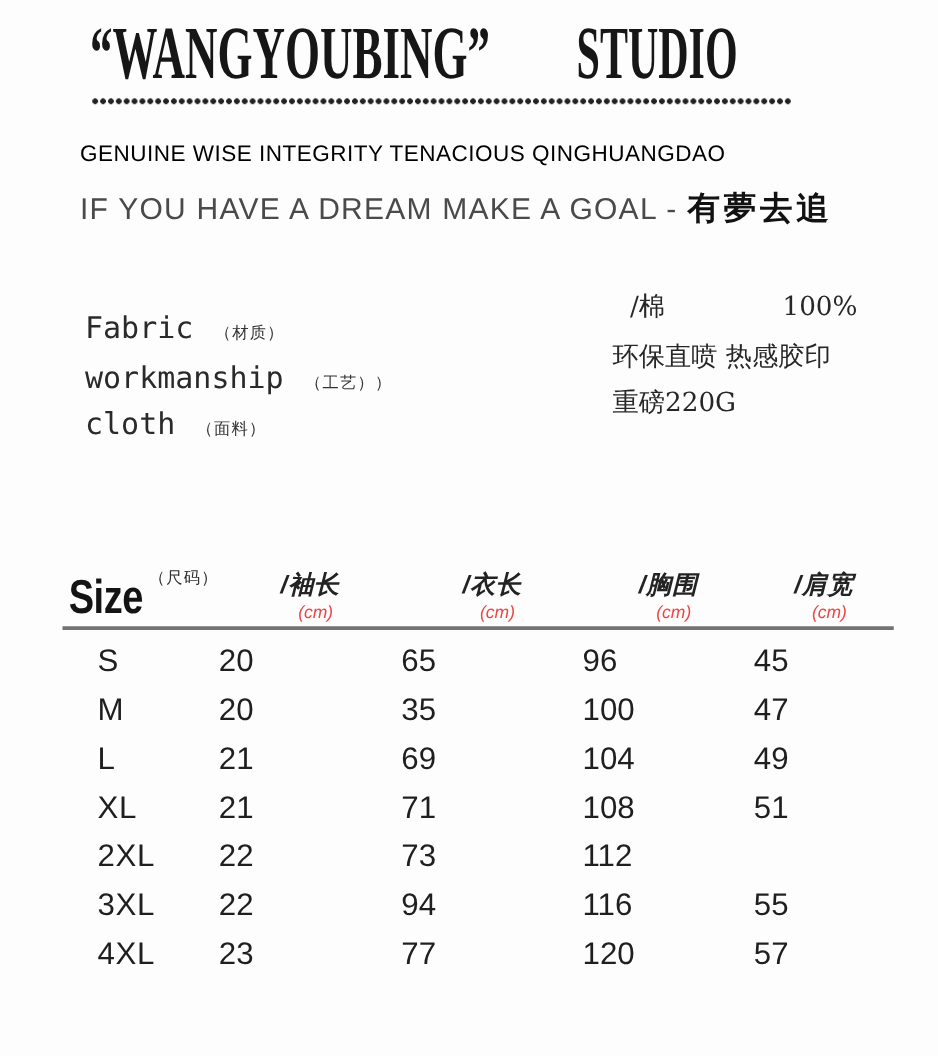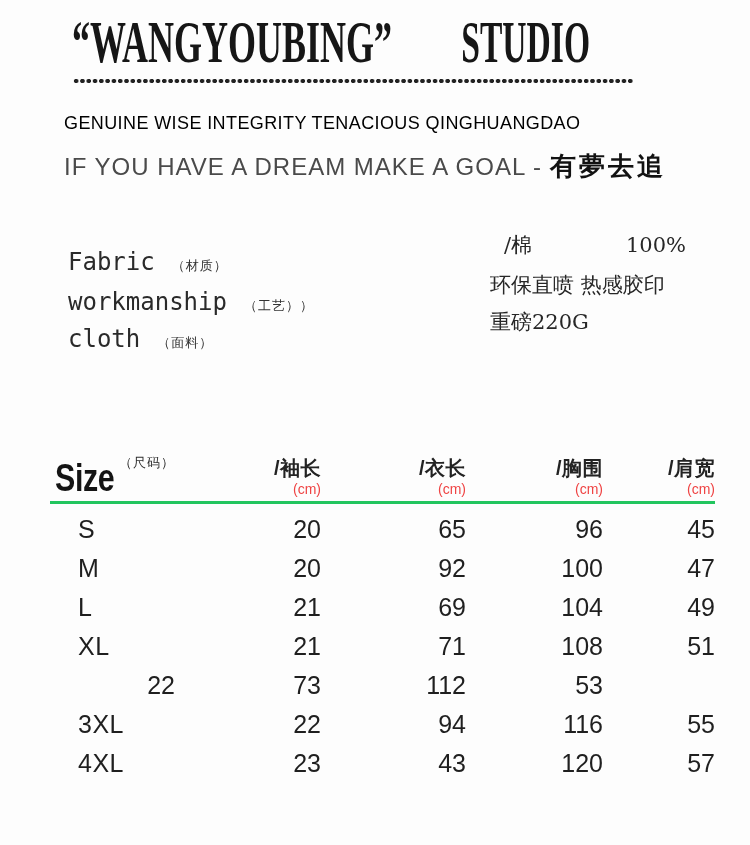--- a/index.html
+++ b/index.html
@@ -101,57 +101,57 @@
   .size-table {
     position: absolute; left: 50px; top: 443px; width: 665px;
   }
   .t-header {
     display: grid;
     grid-template-columns: 125px 146px 145px 137px 112px;
     align-items: end;
     height: 61px;
     box-sizing: border-box;
     padding-bottom: 4px;
-    border-bottom: 3px solid #22c55e;
+    border-bottom: 3px solid #737373;
   }
   .size-title-cell { padding-left: 5px; white-space: nowrap; line-height: 1; }
   .size-word {
     display: inline-block;
     font-size: 38px; font-weight: bold; letter-spacing: -0.5px;
     color: #141414;
     transform: scaleX(0.80); transform-origin: left bottom;
   }
   .size-sup {
     display: inline-block;
     font-size: 13px; color: #2c2c2c;
     position: relative; top: -24px; margin-left: -10px;
     letter-spacing: 1px;
   }
-  .col-header { text-align: right; line-height: 1.15; }
+  .col-header { text-align: center; line-height: 1.15; font-style: italic; }
   .col-header-label {
     display: block;
     font-size: 20px; font-weight: bold; color: #232323;
     letter-spacing: 0.5px;
   }
   .col-header-unit {
     display: block;
     font-size: 14px; color: #ef4444;
     padding-left: 9px;
     margin-top: 1px;
   }
   .t-body { padding-top: 6px; }
   .t-row {
     display: grid;
     grid-template-columns: 125px 146px 145px 137px 112px;
     align-items: center;
     height: 39px;
     font-size: 25px; color: #1f1f1f;
   }
   .t-row .size-cell { padding-left: 28px; letter-spacing: 0.5px; }
-  .t-row .val-cell { text-align: right; }
+  .t-row .val-cell { text-align: left; }
 </style>
 </head>
 <body>
 
 <div class="title-row">
   <span class="title-left">“WANGYOUBING”</span>
   <span class="title-right">STUDIO</span>
 </div>
 <div class="dotted-divider"></div>
 
@@ -202,52 +202,52 @@
     <div class="t-row">
       <div class="size-cell">S</div>
       <div class="val-cell">20</div>
       <div class="val-cell">65</div>
       <div class="val-cell">96</div>
       <div class="val-cell">45</div>
     </div>
     <div class="t-row">
       <div class="size-cell">M</div>
       <div class="val-cell">20</div>
-      <div class="val-cell">92</div>
+      <div class="val-cell">35</div>
       <div class="val-cell">100</div>
       <div class="val-cell">47</div>
     </div>
     <div class="t-row">
       <div class="size-cell">L</div>
       <div class="val-cell">21</div>
       <div class="val-cell">69</div>
       <div class="val-cell">104</div>
       <div class="val-cell">49</div>
     </div>
     <div class="t-row">
       <div class="size-cell">XL</div>
       <div class="val-cell">21</div>
       <div class="val-cell">71</div>
       <div class="val-cell">108</div>
       <div class="val-cell">51</div>
     </div>
     <div class="t-row">
+      <div class="size-cell">2XL</div>
       <div class="val-cell">22</div>
       <div class="val-cell">73</div>
       <div class="val-cell">112</div>
-      <div class="val-cell">53</div>
     </div>
     <div class="t-row">
       <div class="size-cell">3XL</div>
       <div class="val-cell">22</div>
       <div class="val-cell">94</div>
       <div class="val-cell">116</div>
       <div class="val-cell">55</div>
     </div>
     <div class="t-row">
       <div class="size-cell">4XL</div>
       <div class="val-cell">23</div>
-      <div class="val-cell">43</div>
+      <div class="val-cell">77</div>
       <div class="val-cell">120</div>
       <div class="val-cell">57</div>
     </div>
   </div>
 </div>
 
 </body></html>

